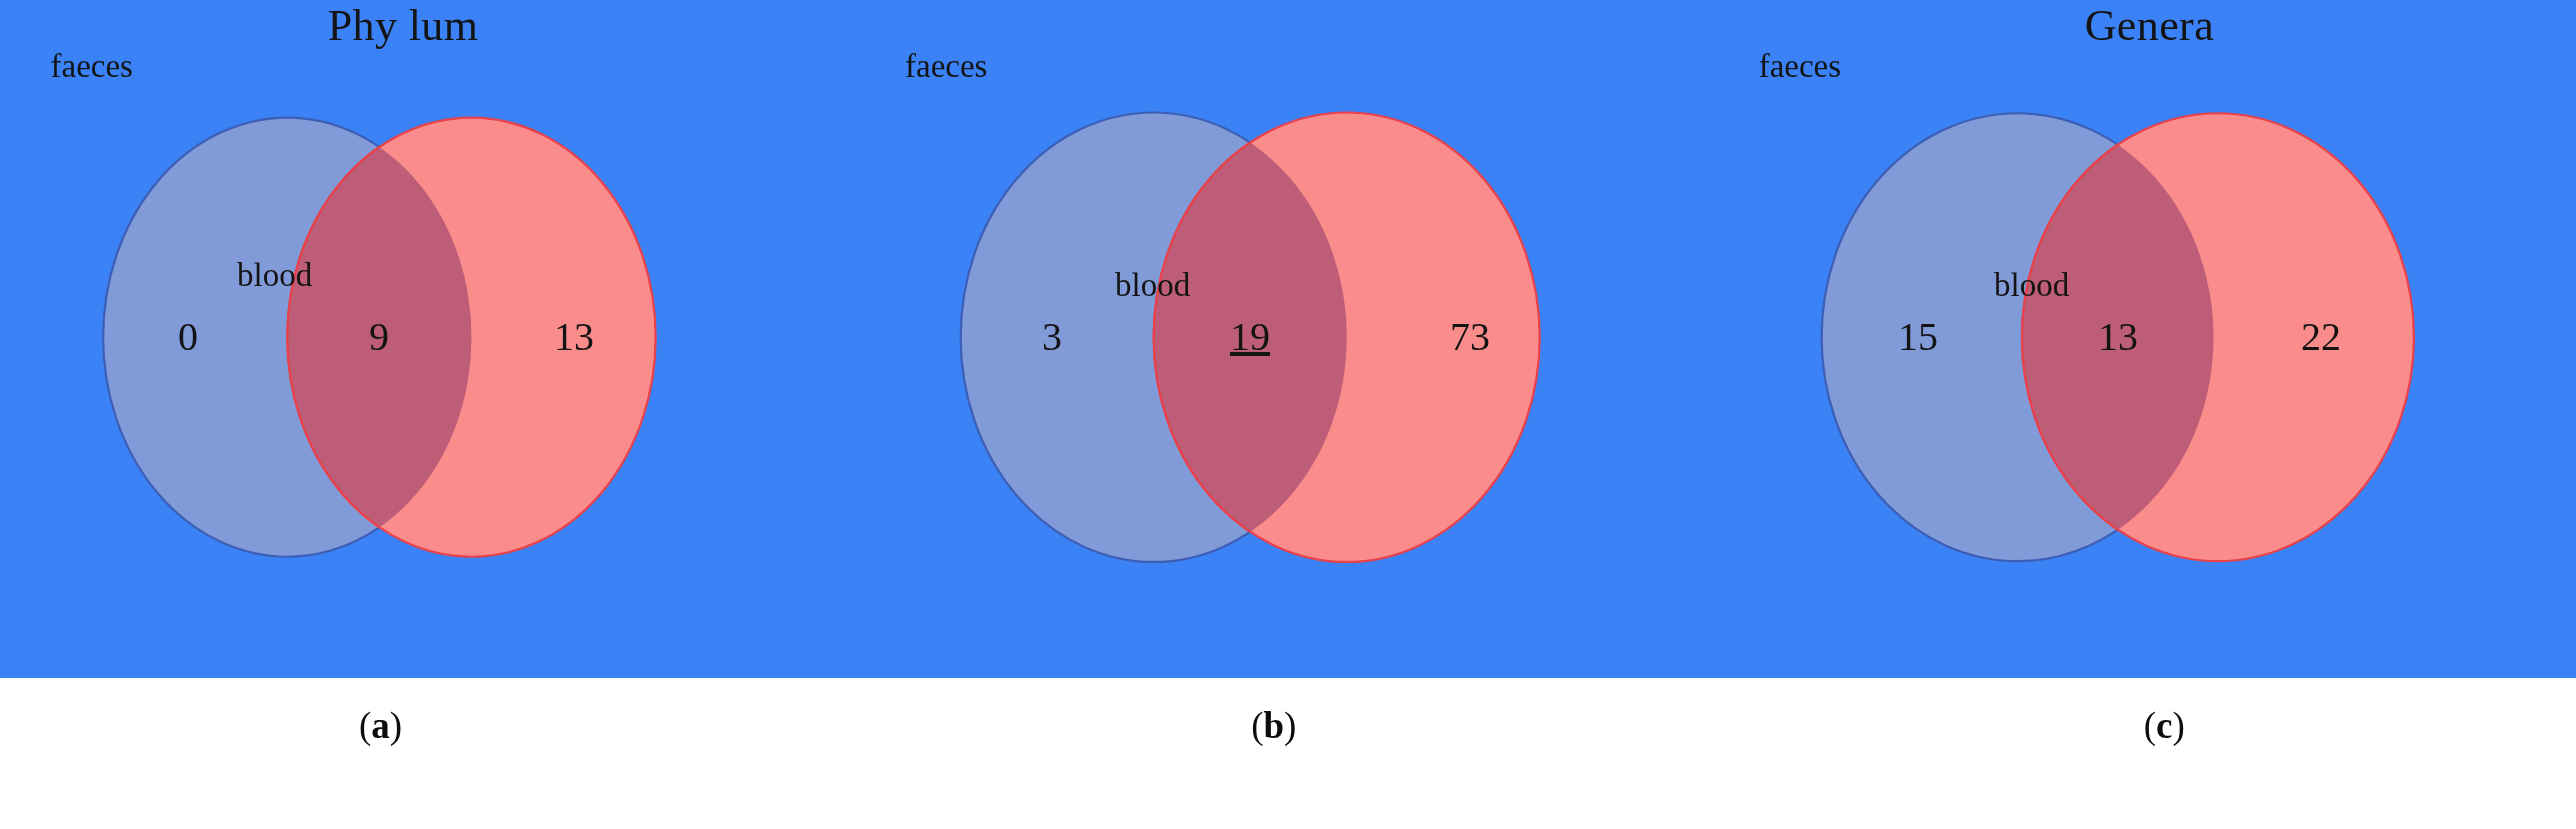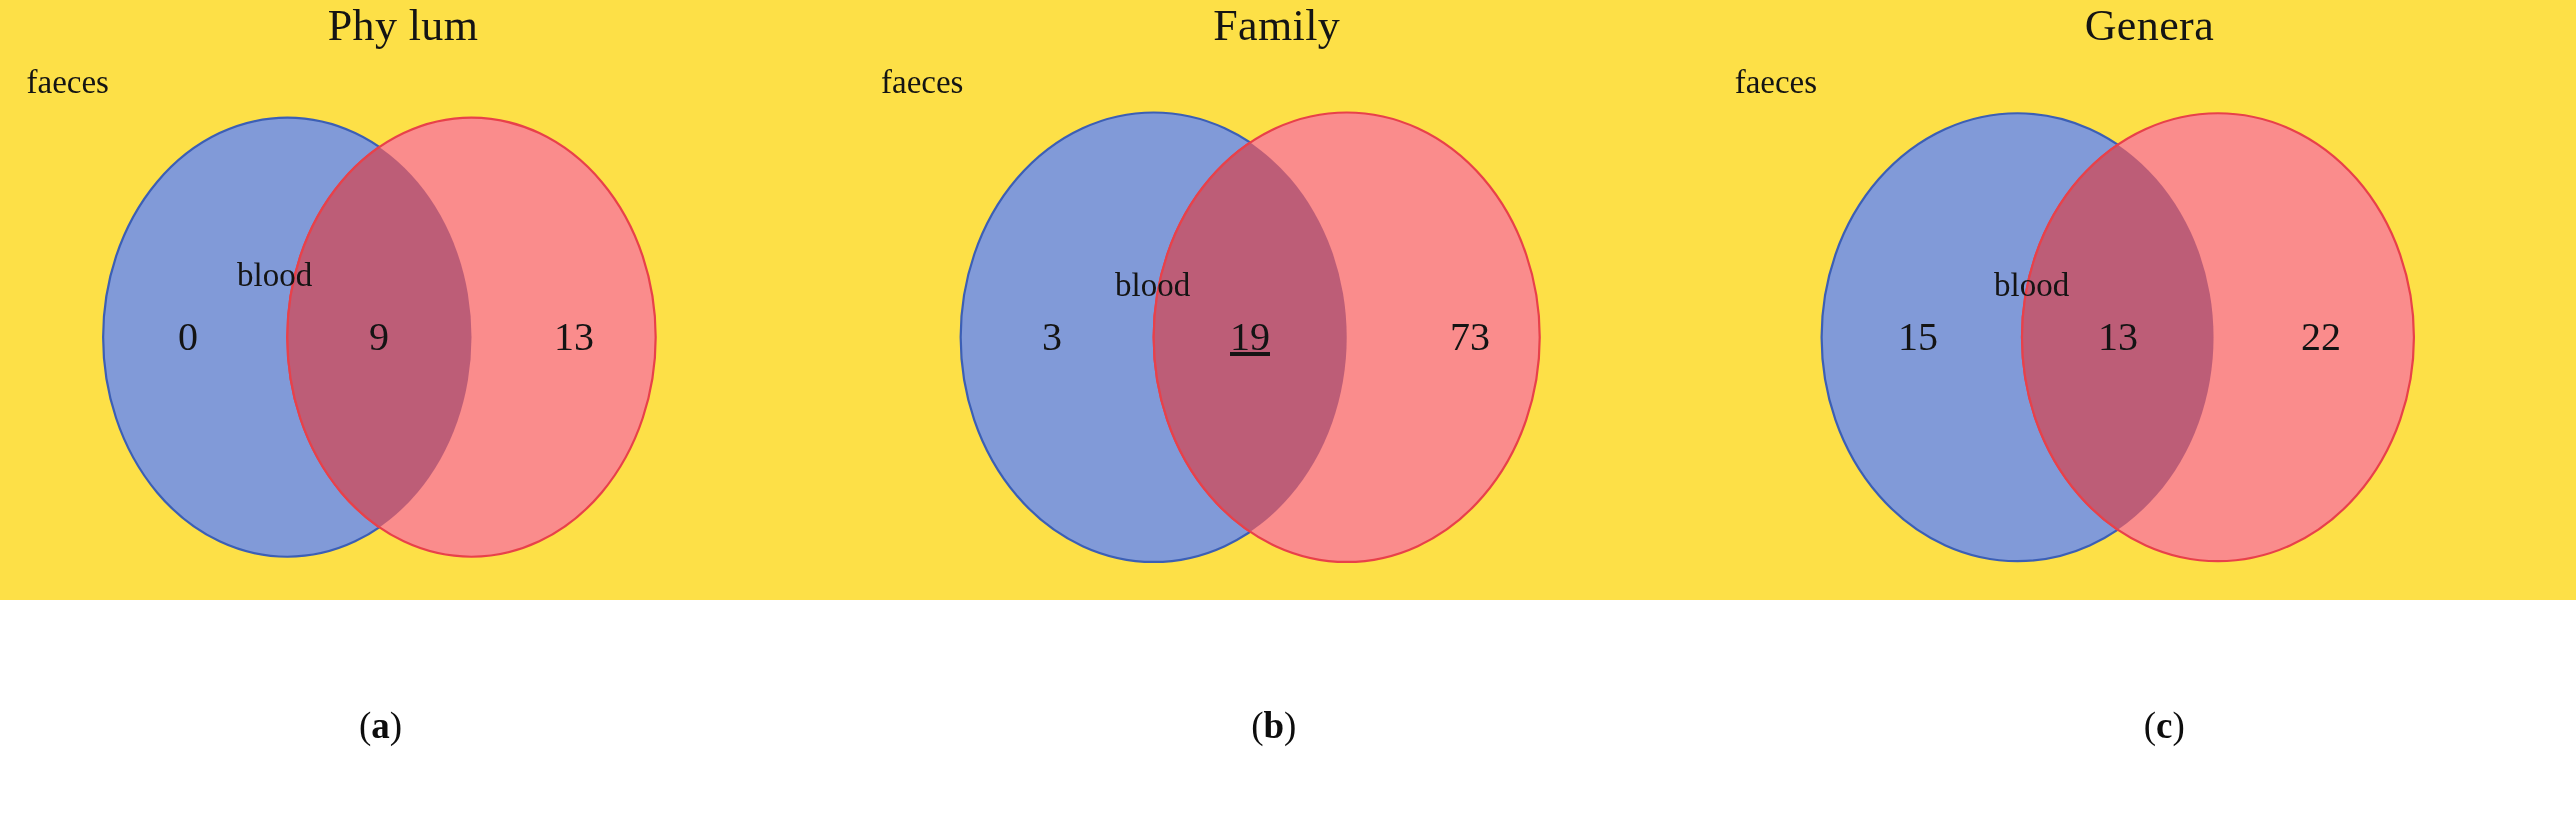--- a/index.html
+++ b/index.html
@@ -13,22 +13,22 @@
     height: 830px;
     font-family: "Liberation Serif", "DejaVu Serif", serif;
     color: #1a1a1a;
     overflow: hidden;
     position: relative;
   }
 
   #figure {
     position: relative;
     width: 2576px;
-    height: 600px;
-    background: #fde047;
+    height: 678px;
+    background: #3b82f6;
   }
 
   .panel {
     position: absolute;
     top: 0;
     width: 859px;
     height: 830px;
   }
 
   .panel-a { left: 0px; }
@@ -71,21 +71,21 @@
 
   .set-label {
     position: absolute;
     font-family: "Liberation Serif", "DejaVu Serif", serif;
     font-size: 33px;
     font-weight: 400;
     color: #141414;
     white-space: nowrap;
     line-height: 1;
   }
-  .label-faeces { top: 22px; }
+  .label-faeces { top: 6px; margin-left: 24px; }
   .label-blood  { }
 
   .panel-a .label-faeces { left: 26.5px; }
   .panel-b .label-faeces { left: 22px; }
   .panel-c .label-faeces { left: 17.7px; }
 
   .panel-a .label-blood { left: 237px; top: 215px; }
   .panel-b .label-blood { left: 256px; top: 225px; }
   .panel-c .label-blood { left: 277px; top: 225px; }
 
@@ -146,21 +146,20 @@
 
       <div class="venn-count" style="left:188px; top:293px;">0</div>
       <div class="venn-count" style="left:379px; top:293px;">9</div>
       <div class="venn-count" style="left:574px; top:293px;">13</div>
     </div>
 
     <div class="panel-caption"><span class="paren">(</span><span class="letter">a</span><span class="paren">)</span></div>
   </div>
 
   <div class="panel panel-b">
-    <div class="panel-title">Family</div>
 
     <div class="venn-wrap">
       <svg class="venn-svg" viewBox="0 0 1166 790" preserveAspectRatio="xMidYMid meet">
         <defs>
           <clipPath id="clipB-left">
             <ellipse cx="400" cy="398" rx="262" ry="305"></ellipse>
           </clipPath>
         </defs>
         <ellipse cx="400" cy="398" rx="262" ry="305" fill="#819ad8" fill-opacity="1" stroke="#3c5fb5" stroke-width="3"></ellipse>
         <ellipse cx="662" cy="398" rx="262" ry="305" fill="#fa8c8c" fill-opacity="1" stroke="#e8414a" stroke-width="3"></ellipse>

